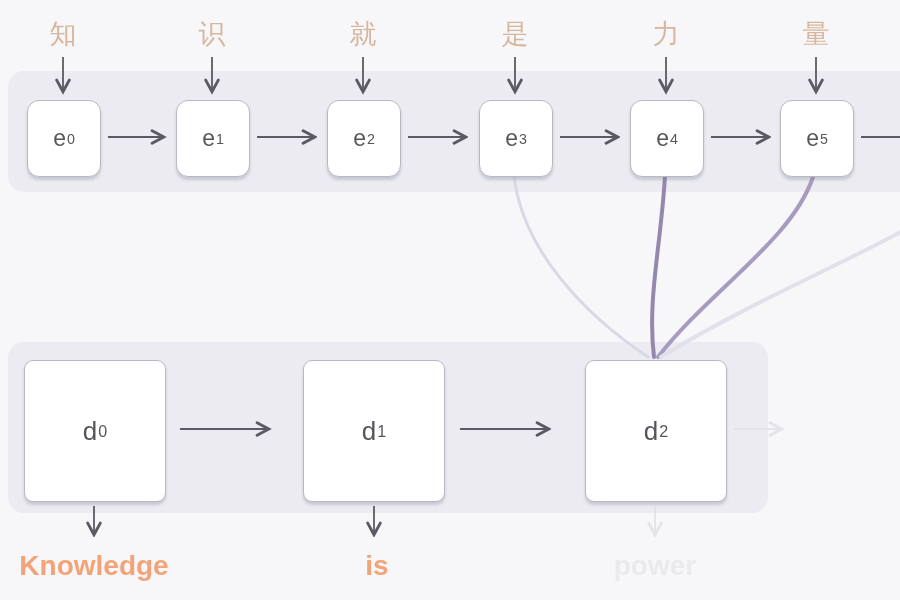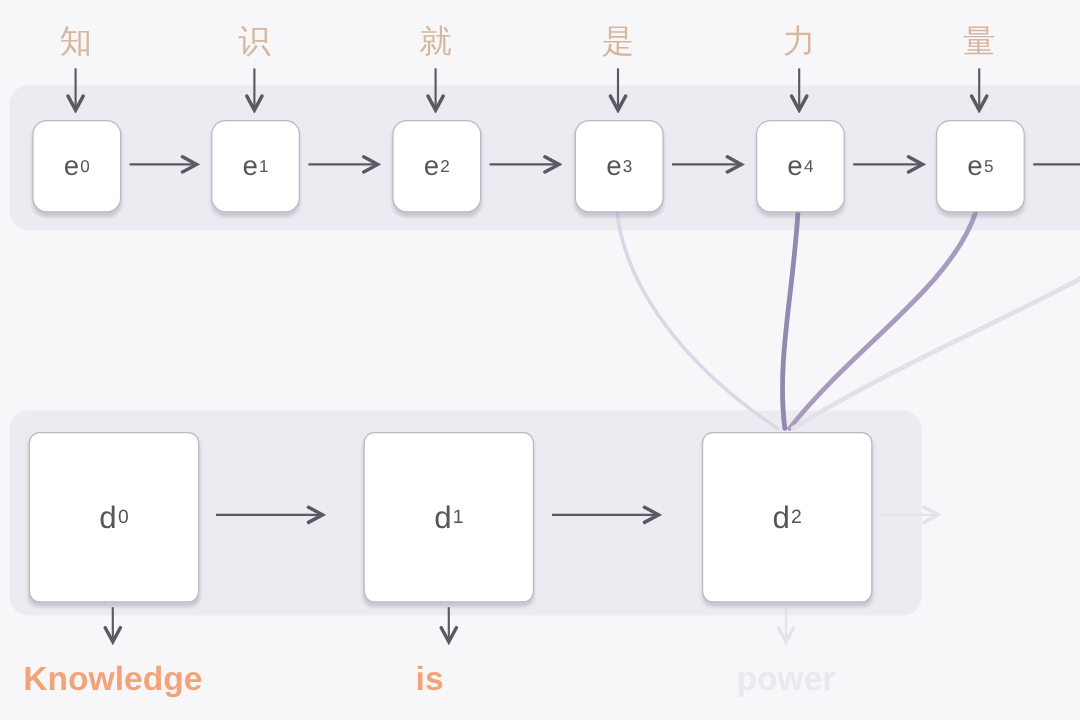--- a/index.html
+++ b/index.html
@@ -149,16 +149,16 @@
   <div class="node dec" style="left:303px">
       <span>d</span>
       <span class="sub">1</span>
     </div>
   <div class="node dec" style="left:585px">
       <span>d</span>
       <span class="sub">2</span>
     </div>
 
   <div class="out-token" style="left:-16px">Knowledge</div>
-  <div class="out-token" style="left:248px">is</div>
+  <div class="out-token" style="left:267px">is</div>
   <div class="out-token fading" style="left:545px">power</div>
 
 </div>
 
 </body></html>

